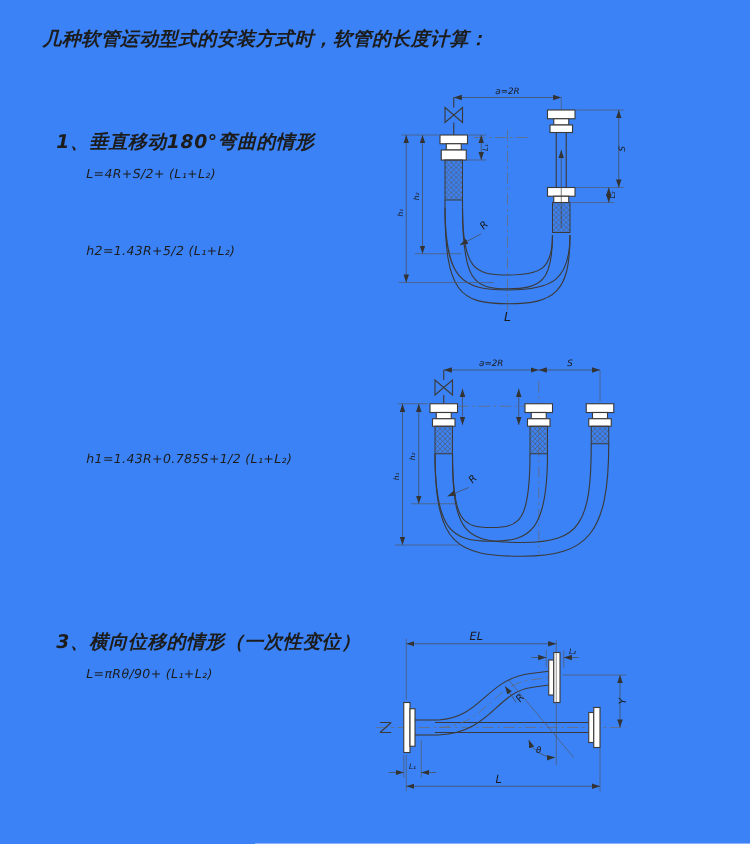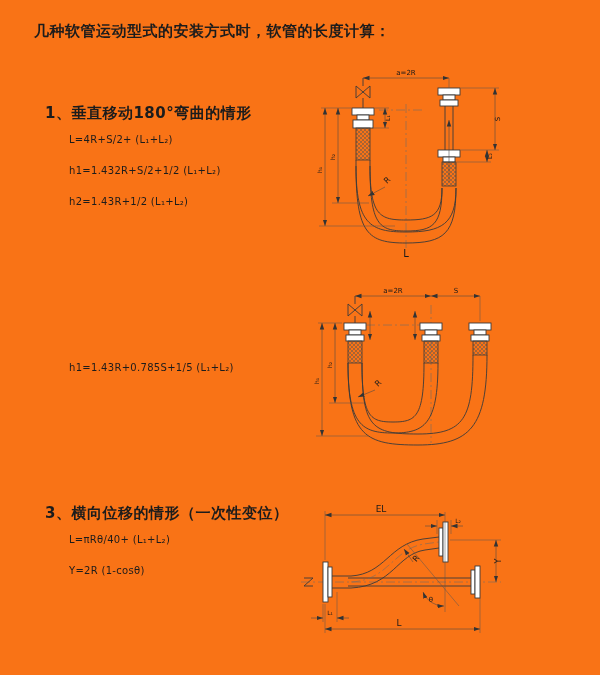--- a/index.html
+++ b/index.html
@@ -1,17 +1,17 @@
 <!DOCTYPE html>
 <html><head>
 <meta charset="utf-8">
 <style>
   html,body{margin:0;padding:0;background:#ffffff;}
-  .page{position:relative;width:600px;height:675px;background:#f97316;overflow:hidden;
-        font-family:"DejaVu Sans","Liberation Sans",sans-serif;color:#1c1c1c;}
+  .page{position:relative;width:600px;height:675px;background:#3b82f6;overflow:hidden;
+        font-family:"DejaVu Sans","Liberation Sans",sans-serif;color:#1c1c1c;font-style:italic;}
   .doc-title{position:absolute;left:34px;top:22px;font-size:15px;font-weight:600;letter-spacing:0.5px;}
   .section{position:absolute;left:0;width:320px;}
   .sec-heading{position:absolute;left:45px;top:0;font-size:15px;font-weight:600;letter-spacing:0.5px;white-space:nowrap;}
   .formula{position:absolute;left:69px;font-size:10px;font-weight:400;letter-spacing:0.3px;white-space:nowrap;}
   .f0{top:30px}.f1{top:61px}.f2{top:92px}
   svg{position:absolute;overflow:visible;}
   .draw{fill:none;stroke:#3a3a3a;stroke-width:0.9;}
   .drawf{fill:#ffffff;stroke:#3a3a3a;stroke-width:0.9;}
   .braid1{fill:url(#bp1);stroke:#3a3a3a;stroke-width:0.8;}
   .braid2{fill:url(#bp2);stroke:#3a3a3a;stroke-width:0.8;}
@@ -24,22 +24,21 @@
 </head>
 <body>
 
 <div class="page">
 
   <div class="doc-title">几种软管运动型式的安装方式时，软管的长度计算：</div>
 
   <div class="section" style="top:104px;height:120px;">
     <div class="sec-heading">1、垂直移动180°弯曲的情形</div>
     <div class="formula f0">L=4R+S/2+ (L₁+L₂)</div>
-    <div class="formula f1">h1=1.432R+S/2+1/2 (L₁+L₂)</div>
-    <div class="formula f2">h2=1.43R+1/2 (L₁+L₂)</div>
+    <div class="formula f2">h2=1.43R+5/2 (L₁+L₂)</div>
   </div>
 
   <svg style="left:305px;top:62px;" width="280" height="200" viewBox="0 0 280 200">
     <defs>
       <pattern id="bp1" width="4" height="4" patternUnits="userSpaceOnUse">
         <path d="M0,4 L4,0 M0,0 L4,4" stroke="#555" stroke-width="0.5"></path>
       </pattern>
       <marker id="ar1" markerWidth="9" markerHeight="9" refX="6.5" refY="3" orient="auto-start-reverse" markerUnits="userSpaceOnUse">
         <path d="M0,0.8 L6.5,3 L0,5.2 Z" fill="#333"></path>
       </marker>
@@ -98,21 +97,21 @@
     <line class="ext" x1="14" y1="164" x2="90" y2="164"></line>
     <text class="dl s6" transform="rotate(-90 17 108)" x="17" y="108" text-anchor="middle">h₁</text>
 
     <text class="dl s8" transform="rotate(-45 84 120)" x="84" y="120" text-anchor="middle">R</text>
     <line class="dim" x1="80" y1="125" x2="63" y2="134" marker-end="url(#ar1)"></line>
 
     <text class="dl s10" x="101" y="195" text-anchor="middle">L</text>
   </svg>
 
   <div class="section" style="top:301px;height:120px;">
-    <div class="formula f1">h1=1.43R+0.785S+1/5 (L₁+L₂)</div>
+    <div class="formula f1">h1=1.43R+0.785S+1/2 (L₁+L₂)</div>
   </div>
 
   <svg style="left:308px;top:283px;" width="280" height="170" viewBox="0 0 280 170">
     <defs>
       <pattern id="bp2" width="4" height="4" patternUnits="userSpaceOnUse">
         <path d="M0,4 L4,0 M0,0 L4,4" stroke="#555" stroke-width="0.5"></path>
       </pattern>
       <marker id="ar2" markerWidth="9" markerHeight="9" refX="6.5" refY="3" orient="auto-start-reverse" markerUnits="userSpaceOnUse">
         <path d="M0,0.8 L6.5,3 L0,5.2 Z" fill="#333"></path>
       </marker>
@@ -160,22 +159,21 @@
     <line class="dim" x1="14" y1="40" x2="14" y2="153" marker-start="url(#ar2)" marker-end="url(#ar2)"></line>
     <line class="ext" x1="8" y1="153" x2="60" y2="153"></line>
     <text class="dl s6" transform="rotate(-90 11 98)" x="11" y="98" text-anchor="middle">h₁</text>
 
     <text class="dl s8" transform="rotate(-45 72 102)" x="72" y="102" text-anchor="middle">R</text>
     <line class="dim" x1="67" y1="107" x2="50" y2="114" marker-end="url(#ar2)"></line>
   </svg>
 
   <div class="section" style="top:504px;height:120px;">
     <div class="sec-heading">3、横向位移的情形（一次性变位）</div>
-    <div class="formula f0">L=πRθ/40+ (L₁+L₂)</div>
-    <div class="formula f1">Y=2R (1-cosθ)</div>
+    <div class="formula f0">L=πRθ/90+ (L₁+L₂)</div>
   </div>
 
   <svg style="left:293px;top:500px;" width="300" height="148" viewBox="0 0 300 148">
     <defs>
       <marker id="ar3" markerWidth="9" markerHeight="9" refX="6.5" refY="3" orient="auto-start-reverse" markerUnits="userSpaceOnUse">
         <path d="M0,0.8 L6.5,3 L0,5.2 Z" fill="#333"></path>
       </marker>
     </defs>
 
     <line class="cl" x1="8" y1="82" x2="208" y2="82"></line>

